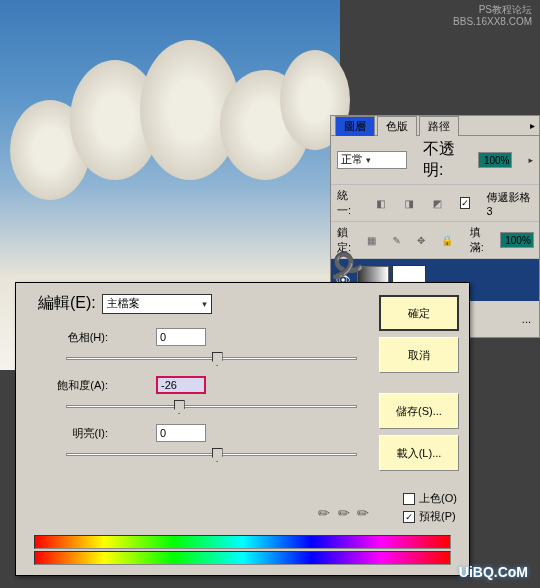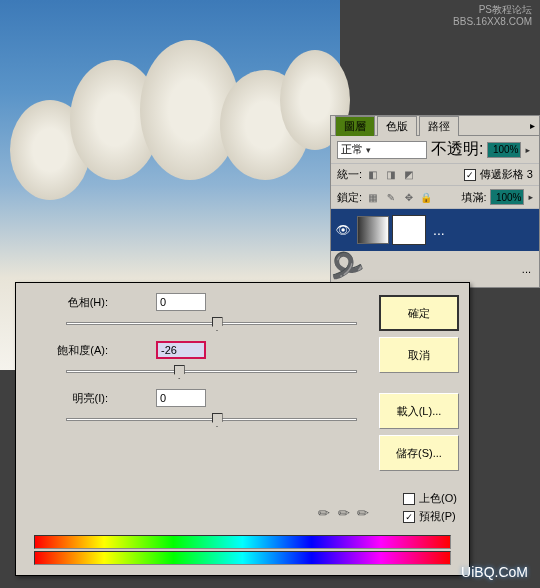--- a/index.html
+++ b/index.html
@@ -1,27 +1,27 @@
 <!DOCTYPE html>
 <html><head>
 <meta charset="utf-8">
 <style>
 *{box-sizing:border-box;margin:0;padding:0;font-family:"Microsoft YaHei","PingFang TC",sans-serif}
 body{width:540px;height:588px;background:#404040;position:relative;overflow:hidden}
 .canvas{position:absolute;left:0;top:0;width:340px;height:370px;background:linear-gradient(180deg,#3d7ab8 0%,#5a94c8 25%,#8fb4d4 50%,#e8e4d8 75%,#f5f3ed 100%)}
 .palms{position:absolute;left:0;top:40px;width:340px;height:220px}
 .palm{position:absolute;background:radial-gradient(ellipse at center,#f0ede3 30%,#d8d3c5 70%);border-radius:50%}
 .watermark-top{position:absolute;right:8px;top:4px;font-size:10px;color:#aaa;text-align:right;line-height:12px}
-.watermark-bottom{position:absolute;right:12px;bottom:8px;font-size:14px;font-weight:normal;color:#fff;text-shadow:0 0 4px #4a90d9}
+.watermark-bottom{position:absolute;right:12px;bottom:8px;font-size:14px;font-weight:bold;color:#fff;text-shadow:0 0 4px #4a90d9}
 .layers-panel{position:absolute;right:0;top:115px;width:210px;background:#d4d0c8;border:1px solid #888;font-size:11px}
 .layers-tabs{display:flex;background:#d4d0c8;border-bottom:1px solid #888;height:20px;align-items:center;padding-left:4px}
 .tab{padding:2px 8px;background:#d4d0c8;border:1px solid #888;border-bottom:none;margin-right:2px;font-size:11px}
-.tab.active{background:#4d7c0f}
+.tab.active{background:#1d4ed8}
 .panel-minimize{margin-left:auto;margin-right:4px;font-size:10px}
-.layers-row{display:flex;align-items:center;padding:3px 6px;border-bottom:1px solid #bbb;gap:4px}
+.layers-row{display:flex;align-items:center;padding:3px 6px;border-bottom:1px solid #bbb;gap:16px}
 .select-normal{width:90px;height:18px;background:#fff;border:1px solid #888;font-size:11px;padding:0 3px}
 .opacity-label{font-size:16px}
 .pct-input{width:34px;height:16px;border:1px solid #888;font-size:10px;text-align:right;padding-right:2px;background:#0f766e}
 .tri{font-size:9px;color:#333}
 .icon-small{width:14px;height:14px;display:inline-flex;align-items:center;justify-content:center;font-size:10px;color:#666}
 .checkbox{width:12px;height:12px;border:1px solid #333;background:#fff;display:inline-flex;align-items:center;justify-content:center;font-size:9px}
 .layers-list{background:#fff;min-height:60px}
 .layer-item{display:flex;align-items:center;height:42px;padding:2px;gap:4px}
 .layer-item.selected{background:#1a3e7a;color:#fff}
 .eye-col{width:20px;display:flex;justify-content:center}
@@ -120,20 +120,27 @@
       <span>...</span>
     </div>
   </div>
 </div>
 
 <div class="arrow-red">➰</div>
 
 <div class="dialog">
   <div class="dialog-body">
     <div class="dialog-left">
+      <div class="edit-row">
+        <span>編輯(E):</span>
+        <div class="edit-select">
+          <span>主檔案</span>
+            <span class="tri">▾</span>
+        </div>
+      </div>
 
       <div class="slider-group">
         <div class="slider-row">
           <span class="slider-label">色相(H):</span>
           <input class="slider-input" value="0" style="">
         </div>
         <div class="slider-track">
           <div class="track-line"></div>
           <div class="slider-thumb" style="left:50%"></div>
         </div>
@@ -155,22 +162,22 @@
           <div class="track-line"></div>
           <div class="slider-thumb" style="left:50%"></div>
         </div>
       </div>
     </div>
 
     <div class="dialog-right">
       <button class="dlg-btn default">確定</button>
       <button class="dlg-btn">取消</button>
       <div style="height:8px"></div>
+      <button class="dlg-btn">儲存(S)...</button>
       <button class="dlg-btn">載入(L)...</button>
-      <button class="dlg-btn">儲存(S)...</button>
     </div>
   </div>
 
   <div class="eyedroppers">
     <span class="dropper">✎</span>
     <span class="dropper">✎</span>
     <span class="dropper">✎</span>
   </div>
 
   <div class="check-group">

